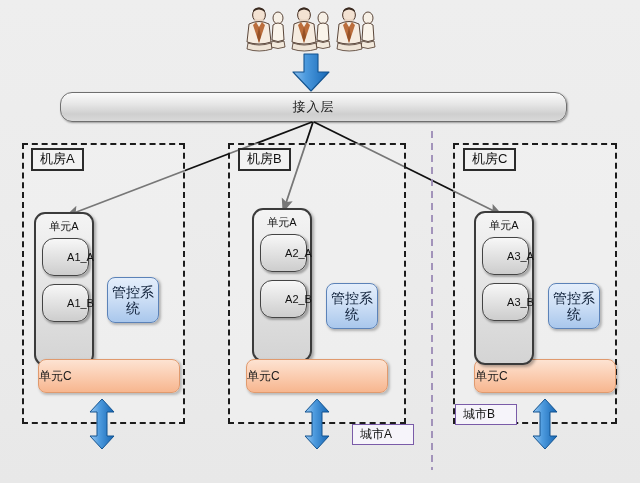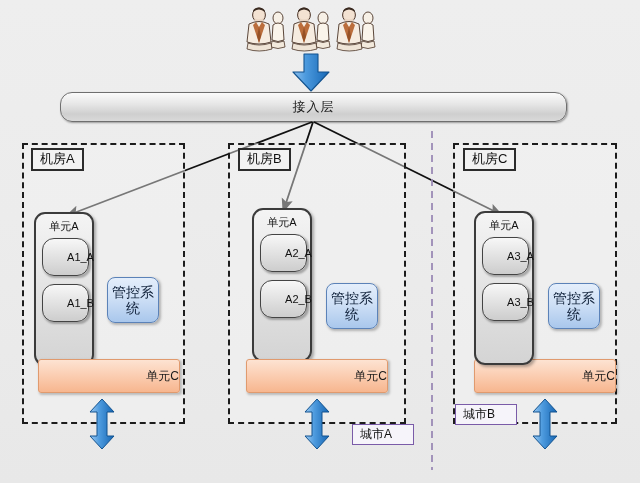--- a/index.html
+++ b/index.html
@@ -131,26 +131,26 @@
     color: #10213a;
     box-sizing: border-box;
     padding: 0 2px;
   }
 
   
   .unit-c {
     position: absolute;
     height: 34px;
     border: 1.2px solid #e09a6e;
-    border-radius: 3px;
+    border-radius: 8px;
     background: linear-gradient(180deg, #fde3d2 0%, #fbcfb4 45%, #f7b68f 100%);
     box-shadow: 1.5px 1.5px 2.5px rgba(0,0,0,0.22);
     display: flex;
     align-items: center;
-    justify-content: flex-end;
+    justify-content: flex-start;
     font-size: 12px;
     color: #1a1a1a;
     box-sizing: border-box;
   }
 
   
   .replication-bar {
     position: absolute;
     left: 57px;
     top: 447px;

